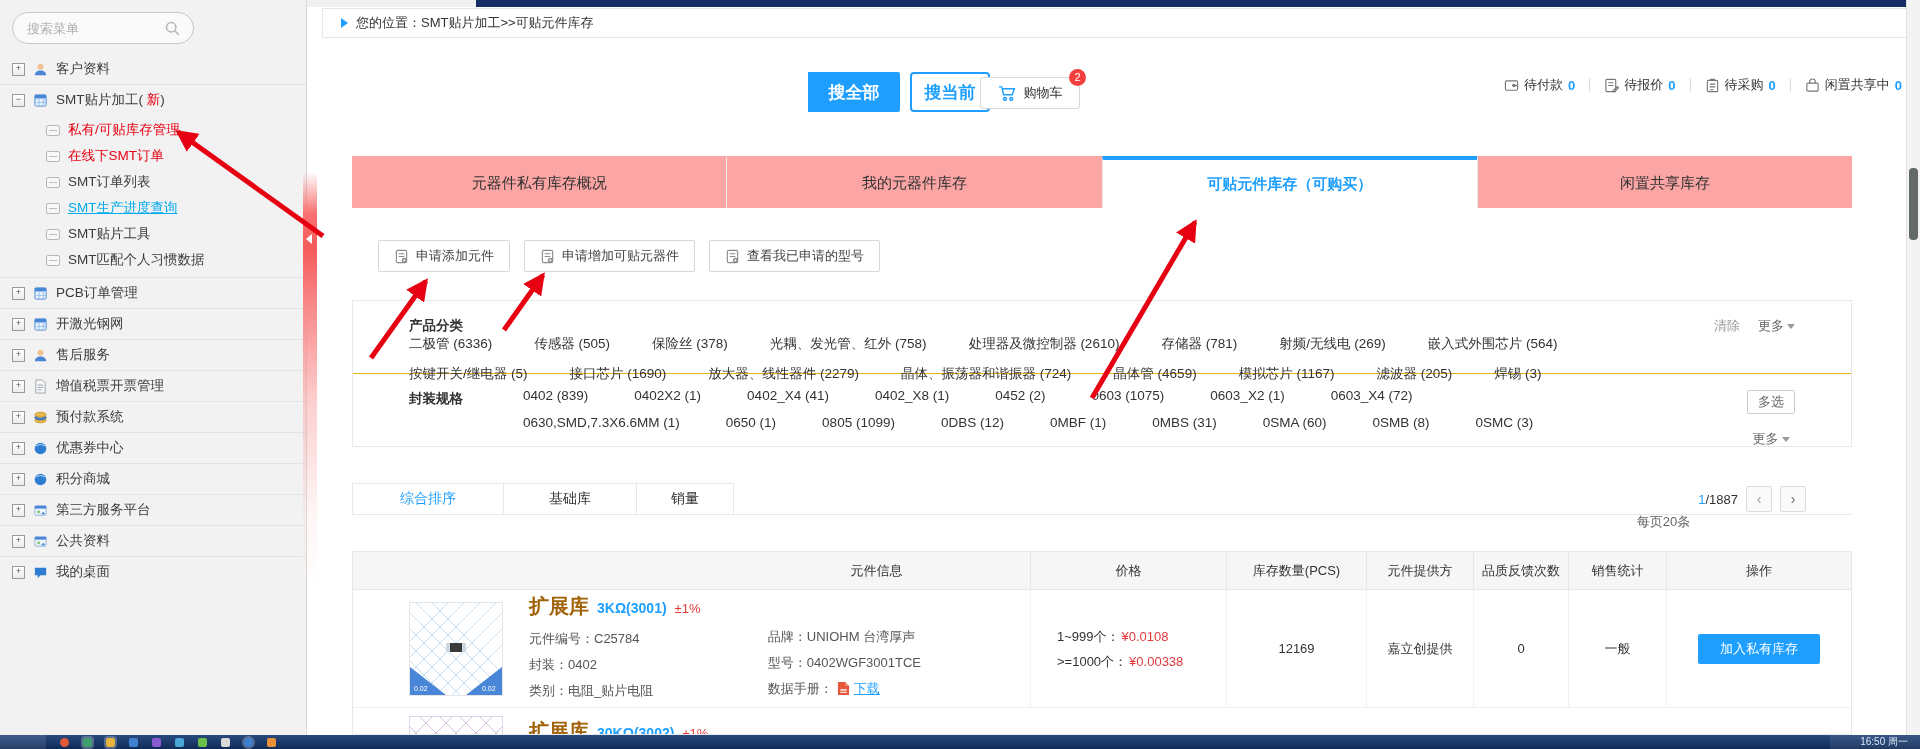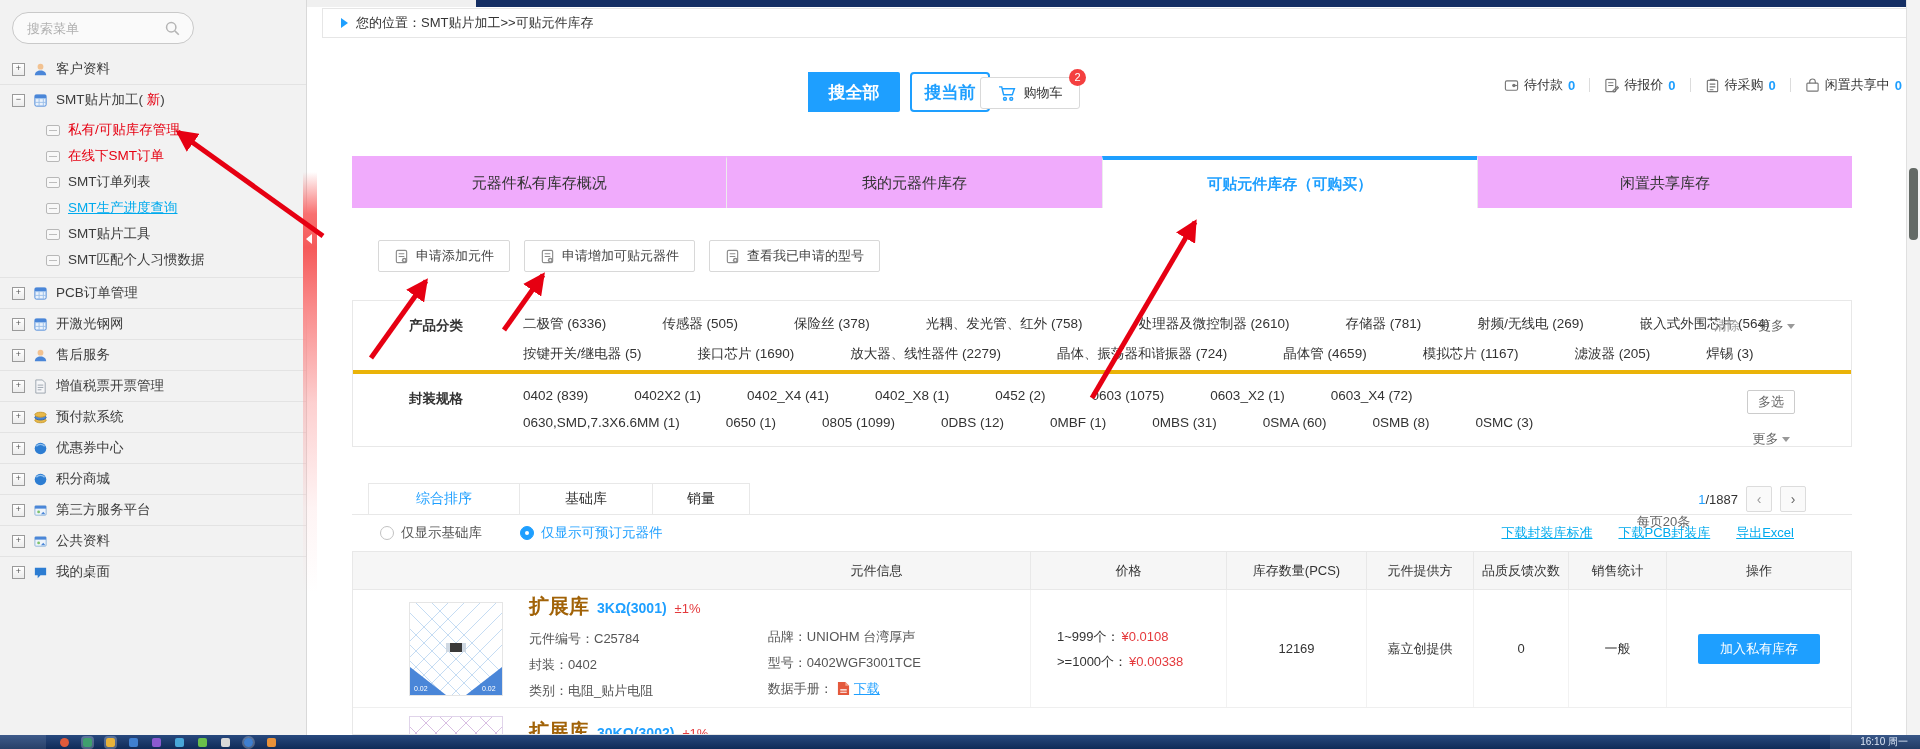--- a/index.html
+++ b/index.html
@@ -36,36 +36,36 @@
   .btn-cur{position:absolute;left:910px;top:72px;width:80px;height:40px;background:#fff;color:#1e9fff;font-size:17px;font-weight:bold;border:2px solid #1e9fff;border-radius:4px;box-sizing:border-box;cursor:pointer;font-family:inherit;}
   #cartbtn{position:absolute;left:980px;top:77px;width:98px;height:30px;border:1px solid #d9d9d9;border-radius:3px;background:#fff;display:flex;align-items:center;justify-content:center;gap:7px;cursor:pointer;}
   #cartbadge{position:absolute;right:-7px;top:-9px;width:17px;height:17px;border-radius:50%;background:#f43f3f;color:#fff;font-size:11px;line-height:17px;text-align:center;}
   #hdr-links{position:absolute;right:18px;top:75px;height:20px;display:flex;align-items:center;gap:14px;}
   .hlink{display:flex;align-items:center;gap:5px;cursor:pointer;}
   .hlink .t{font-size:13px;color:#333;}
   .hlink .c{font-size:13px;color:#1e9fff;font-weight:bold;}
   .hsep{width:1px;height:14px;background:#dcdcdc;}
   
   #tabs{position:absolute;left:352px;top:156px;width:1500px;height:52px;display:flex;}
-  .tab{flex:1;background:#f0abfc;border-top:3px solid transparent;border-left:1px solid #ececec;display:flex;align-items:center;justify-content:center;font-size:15px;color:#333;cursor:pointer;box-sizing:border-box;}
+  .tab{flex:1;background:#fca5a5;border-top:3px solid transparent;border-left:1px solid #ececec;display:flex;align-items:center;justify-content:center;font-size:15px;color:#333;cursor:pointer;box-sizing:border-box;}
   .tab.first{border-left:none;}
   .tab.active{background:#fff;border-top:4px solid #1e9fff;color:#1e9fff;font-weight:bold;}
   
   #actions{position:absolute;left:378px;top:240px;display:flex;gap:14px;}
   .act-btn{height:32px;padding:0 15px;background:#fff;border:1px solid #d8d8d8;border-radius:2px;display:flex;align-items:center;gap:7px;font-size:13px;color:#444;cursor:pointer;font-family:inherit;}
   
   #collapser{position:absolute;left:303px;top:172px;width:14px;height:420px;background:linear-gradient(to bottom,rgba(250,120,120,0) 0%,#f87070 10%,#f55a5a 18%,#f98a8a 32%,rgba(250,150,150,.45) 55%,rgba(252,205,205,.22) 80%,rgba(252,225,225,0) 100%);cursor:pointer;}
   #collapser .tri{position:absolute;left:3px;top:62px;width:0;height:0;border-top:5px solid transparent;border-bottom:5px solid transparent;border-right:6px solid #fff;}
   
   #filterbox{position:absolute;left:352px;top:300px;width:1500px;height:147px;border:1px solid #e8e8e8;background:#fff;box-sizing:border-box;}
   .fsection{position:relative;padding:14px 0 12px 56px;display:flex;}
-  .fsection.b{border-bottom:4px solid #eab308;}
+  .fsection.b{border-bottom:1px solid #eab308;flex-direction:column;}
   .flabel{width:114px;flex:none;font-size:13.5px;color:#333;font-weight:bold;padding-top:2px;}
   .frows{display:flex;flex-direction:column;gap:12px;}
-  .frow{display:flex;gap:56px;}
+  .frow{display:flex;gap:42px;}
   .filter-link{font-size:13.5px;color:#333;white-space:nowrap;cursor:pointer;}
   .fright{position:absolute;top:16px;display:flex;align-items:center;gap:18px;}
   .clear-link{font-size:13px;color:#999;cursor:pointer;}
   .more-link{font-size:13px;color:#666;cursor:pointer;}
   .caret-down{display:inline-block;width:0;height:0;border-left:4px solid transparent;border-right:4px solid transparent;border-top:5px solid #999;margin-left:3px;vertical-align:middle;}
   .multi-btn{width:48px;height:24px;border:1px solid #ccc;border-radius:2px;background:#fff;font-size:13px;color:#666;cursor:pointer;font-family:inherit;}
   
   #sortstrip{position:absolute;left:352px;top:483px;width:1500px;height:32px;border-bottom:1px solid #e8e8e8;display:flex;align-items:stretch;box-sizing:border-box;}
   .sort-cell{border:1px solid #e8e8e8;border-bottom:none;margin-left:-1px;display:flex;align-items:center;justify-content:center;font-size:14px;color:#333;cursor:pointer;background:#fff;}
   .sort-cell.sel{color:#1e9fff;}
@@ -479,49 +479,37 @@
         </div>
       </div>
       <div class="fright" style="right:56px;gap:16px;flex-direction:column;">
         <button class="multi-btn">多选</button>
         <span class="more-link"><span>更多</span><span class="caret-down"></span></span>
       </div>
     </div>
   </div>
 
   <div id="sortstrip">
-    <div class="sort-cell sel" style="width:150px;margin-left:16px;">
+    <div class="sort-cell sel" style="width:150px;margin-left:0;">
         <span>综合排序</span>
       </div>
     <div class="sort-cell" style="width:132px;">
         <span>基础库</span>
       </div>
     <div class="sort-cell" style="width:96px;">
         <span>销量</span>
       </div>
     <div id="pager">
       <span class="pg-txt">每页20条</span>
       <span><span class="pg-cur">1</span><span class="pg-tot">/1887</span></span>
       <button class="pg-btn">‹</button>
       <button class="pg-btn" style="color:#666;">›</button>
     </div>
   </div>
 
-  <div id="radiorow">
-    <span class="radio off"></span>
-    <span class="radio-lb">仅显示基础库</span>
-    <span style="width:38px;"></span>
-    <span class="radio on"></span>
-    <span class="radio-lb sel">仅显示可预订元器件</span>
-    <div id="dl-links">
-      <span class="dl">下载封装库标准</span>
-      <span class="dl">下载PCB封装库</span>
-      <span class="dl">导出Excel</span>
-    </div>
-  </div>
 
   <div id="tablebox">
     <div id="thead">
       <div class="th" style="width:678px;padding-left:370px;box-sizing:border-box;">
           <span>元件信息</span>
         </div>
       <div class="th" style="width:196px;">
           <span>价格</span>
         </div>
       <div class="th" style="width:140px;">
@@ -648,17 +636,17 @@
     <span class="tb-ico tb-hl" style="background:#3f9f6e;"></span>
     <span class="tb-ico tb-hl" style="background:#e8b33a;"></span>
     <span class="tb-ico" style="background:#3f7fd0;"></span>
     <span class="tb-ico" style="background:#8a5ad0;"></span>
     <span class="tb-ico" style="background:#49a7d8;"></span>
     <span class="tb-ico" style="background:#6abf4b;"></span>
     <span class="tb-ico" style="background:#d8d8d8;"></span>
     <span class="tb-ico tb-hl" style="background:#3f7fd0;border-radius:50%;"></span>
     <span class="tb-ico" style="background:#e8913a;"></span>
     <div class="tb-tray">
-      <span class="tb-clock">16:10 周一</span>
+      <span class="tb-clock">16:50 周一</span>
     </div>
   </div>
 
 </div>
 
 </body></html>

